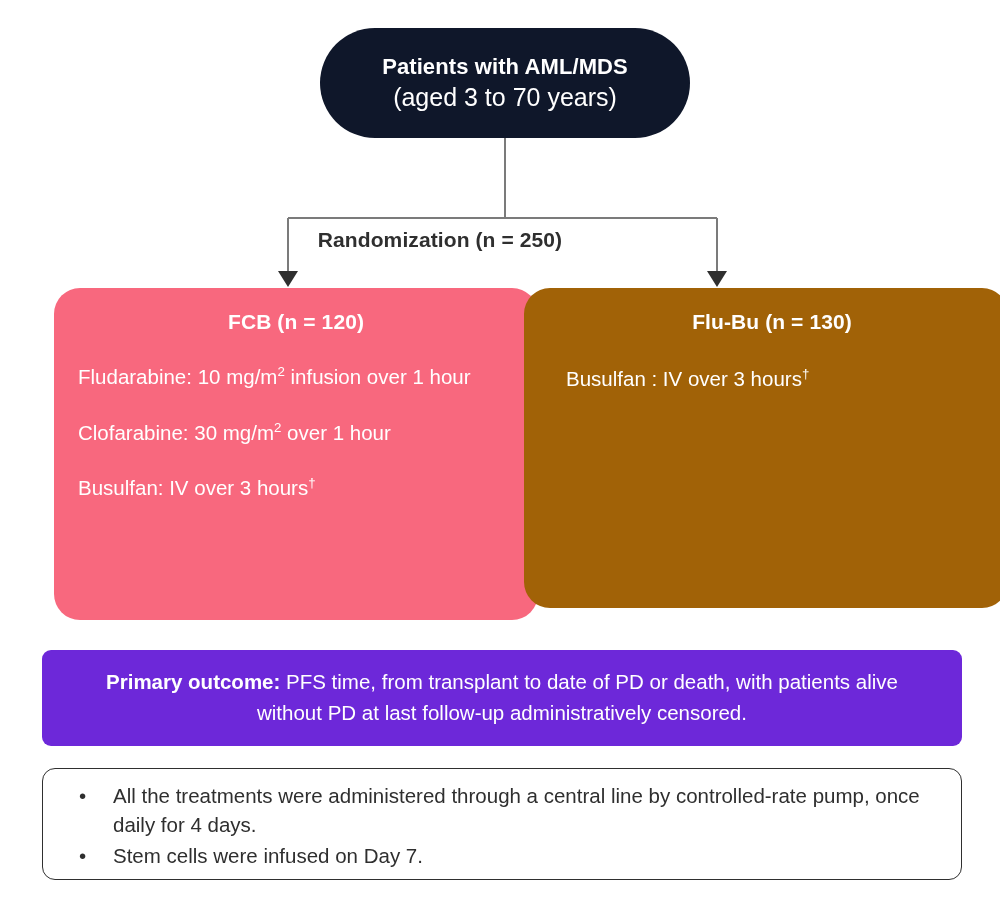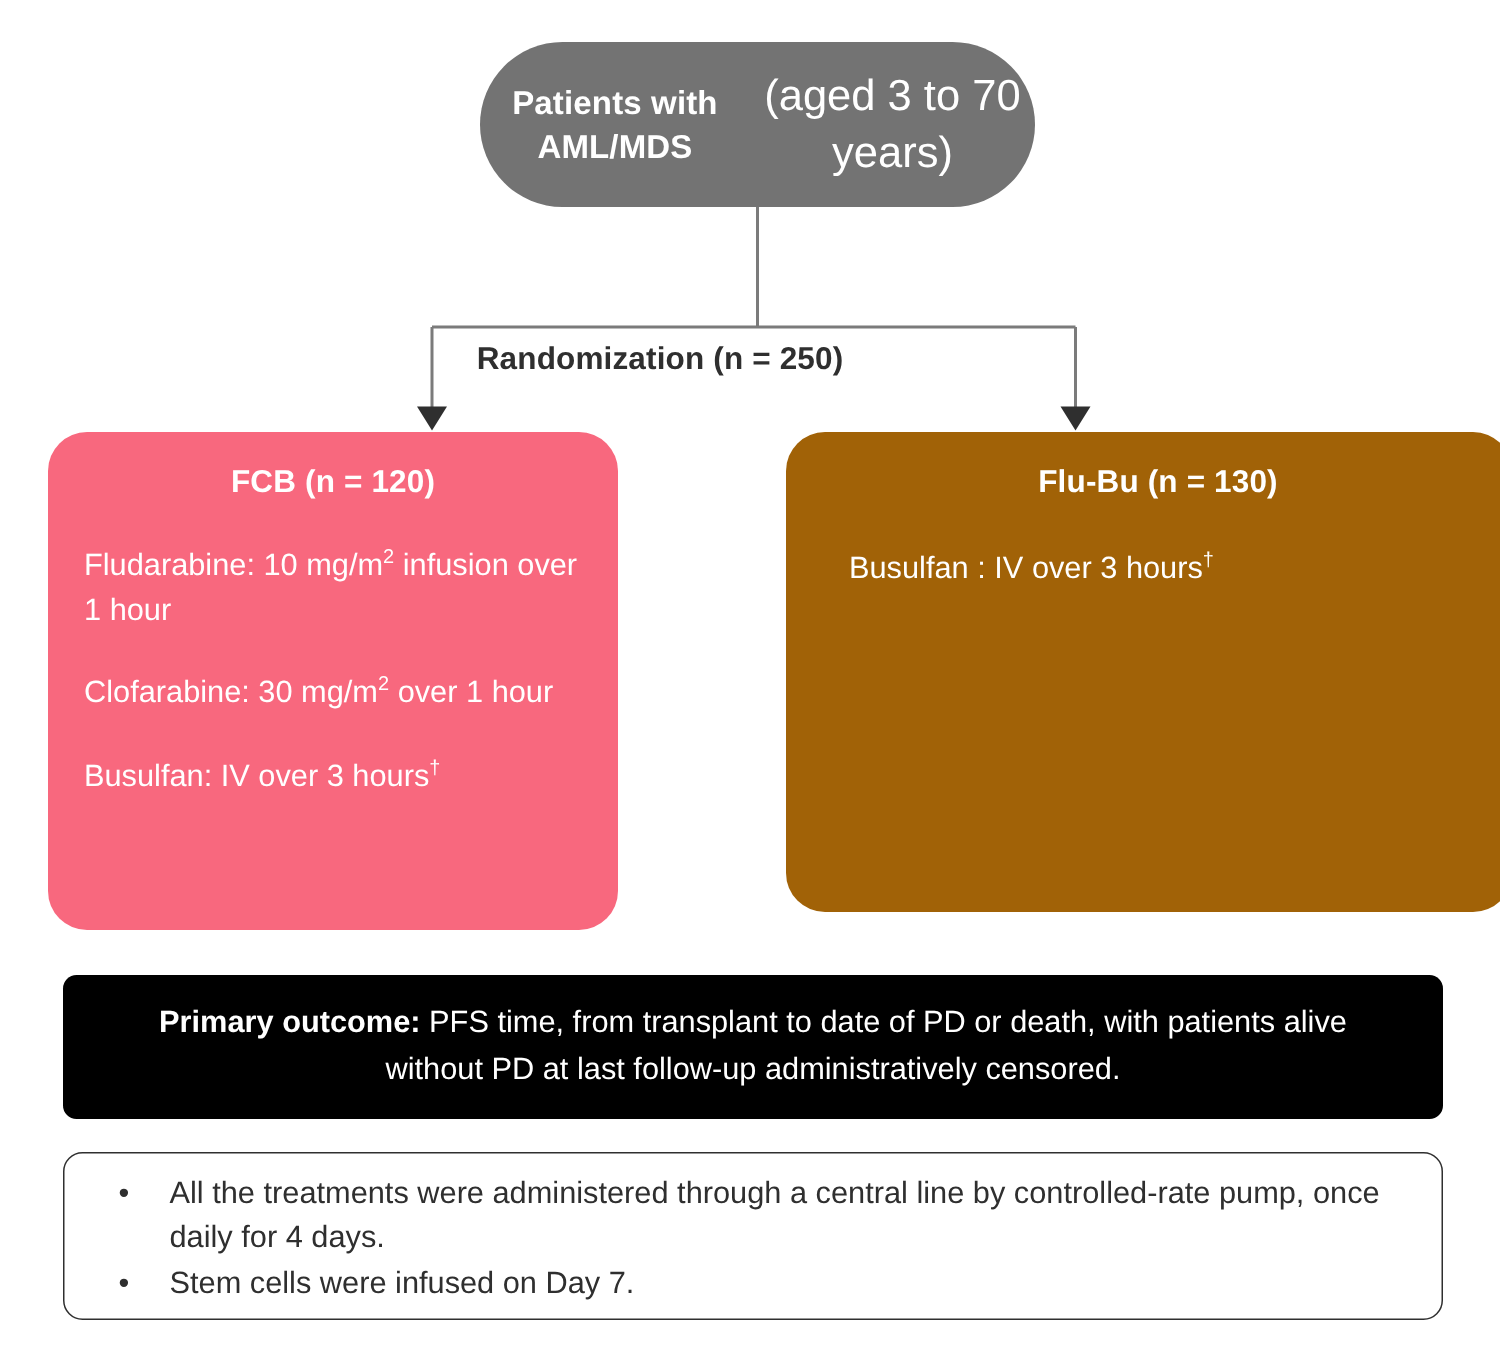--- a/index.html
+++ b/index.html
@@ -21,38 +21,38 @@
     height: 901px;
   }
 
   
   .top-box {
     position: absolute;
     left: 320px;
     top: 28px;
     width: 370px;
     height: 110px;
-    background: #737373;
+    background: #0f172a;
     border-radius: 55px;
     color: #ffffff;
     display: flex;
-    flex-direction: row;
+    flex-direction: column;
     align-items: center;
     justify-content: center;
     box-sizing: border-box;
     text-align: center;
   }
   .top-line1 {
     font-size: 22px;
     font-weight: bold;
     line-height: 1.32;
     letter-spacing: .1px;
   }
   .top-line2 {
-    font-size: 29px;
+    font-size: 25px;
     font-weight: normal;
     line-height: 1.32;
   }
 
   
   .connectors {
     position: absolute;
     left: 0; top: 0;
     width: 1000px;
     height: 901px;
@@ -73,23 +73,23 @@
   }
 
   
   .arm {
     position: absolute;
     border-radius: 26px;
     box-sizing: border-box;
     color: #ffffff;
   }
   .arm-fcb {
-    left: 32px;
+    left: 54px;
     top: 288px;
-    width: 380px;
+    width: 484px;
     height: 332px;
     background: #F8687E;
   }
   .arm-flubu {
     left: 524px;
     top: 288px;
     width: 484px;
     height: 320px;
     background: #a16207;
     padding-left: 12px;
@@ -115,21 +115,21 @@
   .arm-flubu .arm-item + .arm-item { margin-top: 53px; }
   sup { font-size: .65em; line-height: 0; vertical-align: super; }
 
   
   .outcome {
     position: absolute;
     left: 42px;
     top: 650px;
     width: 920px;
     height: 96px;
-    background: #000000;
+    background: #6d28d9;
     border-radius: 9px;
     box-sizing: border-box;
     color: #ffffff;
     display: flex;
     align-items: center;
     justify-content: flex-end;
     padding: 0 34px;
   }
   .outcome-text {
     font-size: 20.5px;

